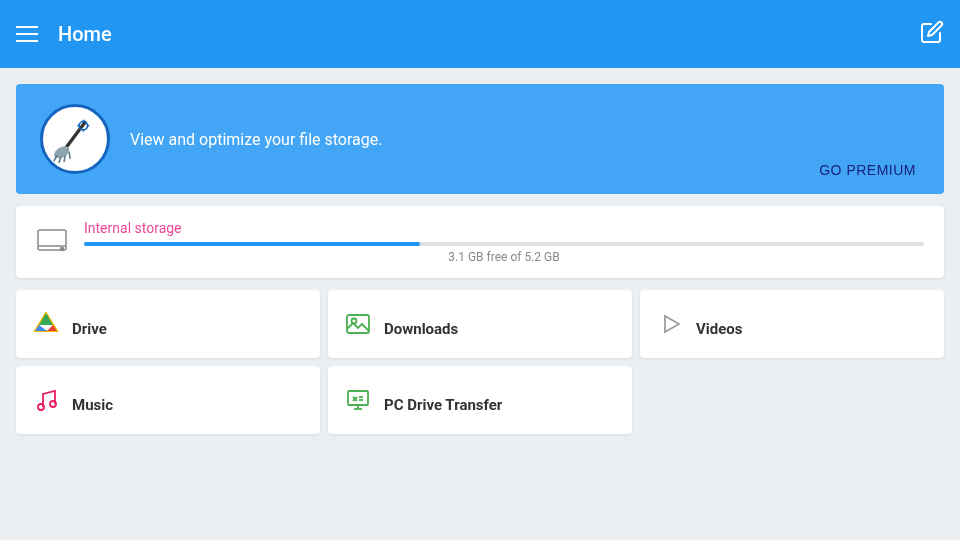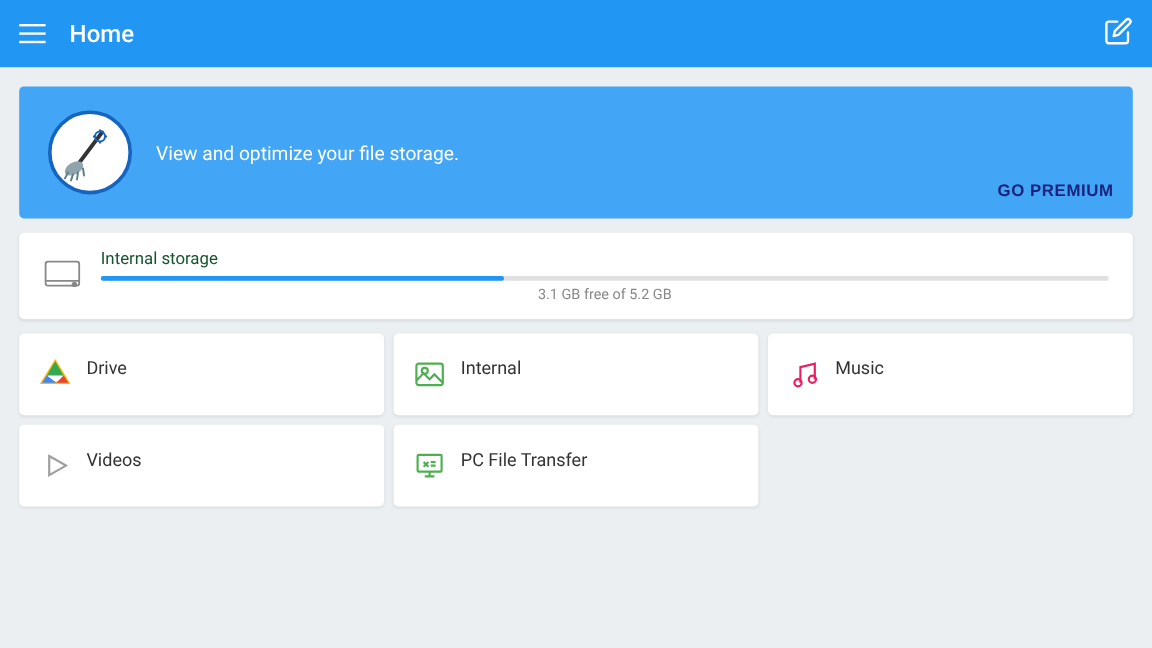--- a/index.html
+++ b/index.html
@@ -7,21 +7,21 @@
       width: 960px;
       height: 540px;
       background: #eceff1;
       font-family: 'Roboto', Arial, sans-serif;
       overflow: hidden;
     }
 
     
     .header {
       background: #2196F3;
-      height: 56px;
+      height: 68px;
       display: flex;
       align-items: center;
       padding: 0 16px;
       justify-content: space-between;
     }
     .header-left {
       display: flex;
       align-items: center;
       gap: 20px;
     }
@@ -86,23 +86,23 @@
     }
     .banner-text {
       color: white;
       font-size: 16px;
       font-weight: 400;
       flex: 1;
     }
     .go-premium-btn {
       position: absolute;
       bottom: 16px;
-      right: 16px;
+      right: 28px;
       color: #1a237e;
-      font-weight: 700;
+      font-weight: 400;
       font-size: 14px;
       letter-spacing: 0.5px;
       cursor: pointer;
       background: none;
       border: none;
     }
 
     
     .storage-card {
       background: white;
@@ -115,21 +115,21 @@
     }
     .storage-icon {
       color: #777;
       flex-shrink: 0;
     }
     .storage-info {
       flex: 1;
     }
     .storage-label {
       font-size: 14px;
-      color: #14532d;
+      color: #ec4899;
       margin-bottom: 6px;
     }
     .storage-bar-bg {
       background: #e0e0e0;
       height: 4px;
       border-radius: 2px;
       width: 100%;
     }
     .storage-bar-fill {
       background: #2196F3;
@@ -148,25 +148,26 @@
     .grid {
       display: grid;
       grid-template-columns: repeat(3, 1fr);
       gap: 8px;
     }
     .grid-item {
       background: white;
       border-radius: 4px;
       padding: 20px 16px;
       display: flex;
-      align-items: flex-start;
+      align-items: flex-end;
       gap: 12px;
       cursor: pointer;
       box-shadow: 0 1px 3px rgba(0,0,0,0.08);
       transition: background 0.15s;
+      font-weight: bold;
     }
     .grid-label {
       font-size: 15px;
       color: #333;
     }
     .icon-box {
       width: 28px;
       height: 28px;
       display: flex;
       align-items: center;
@@ -260,54 +261,54 @@
     </div>
 
     <div class="grid-item">
       <div class="icon-box pictures-icon">
         <svg width="26" height="26" viewBox="0 0 26 26" fill="none" stroke="#4CAF50" stroke-width="1.8">
           <rect x="2" y="4" width="22" height="18" rx="2"></rect>
           <circle cx="9" cy="10" r="2.5"></circle>
           <polyline points="2,18 8,12 13,17 17,13 24,20"></polyline>
         </svg>
       </div>
-      <span class="grid-label">Internal</span>
+      <span class="grid-label">Downloads</span>
+    </div>
+
+    <div class="grid-item">
+      <div class="icon-box videos-icon">
+        <svg width="26" height="26" viewBox="0 0 26 26" fill="none" stroke="#9E9E9E" stroke-width="1.8">
+          <polygon points="8,5 22,13 8,21" stroke="#9E9E9E" fill="none"></polygon>
+        </svg>
+      </div>
+      <span class="grid-label">Videos</span>
     </div>
 
     <div class="grid-item">
       <div class="icon-box music-icon">
         <svg width="26" height="26" viewBox="0 0 26 26" fill="none" stroke="#E91E63" stroke-width="1.8">
           <path d="M10 20V7l12-3v13"></path>
           <circle cx="8" cy="20" r="3"></circle>
           <circle cx="20" cy="17" r="3"></circle>
         </svg>
       </div>
       <span class="grid-label">Music</span>
-    </div>
-
-    <div class="grid-item">
-      <div class="icon-box videos-icon">
-        <svg width="26" height="26" viewBox="0 0 26 26" fill="none" stroke="#9E9E9E" stroke-width="1.8">
-          <polygon points="8,5 22,13 8,21" stroke="#9E9E9E" fill="none"></polygon>
-        </svg>
-      </div>
-      <span class="grid-label">Videos</span>
     </div>
 
 
 
     <div class="grid-item">
       <div class="icon-box pctransfer-icon">
         <svg width="26" height="26" viewBox="0 0 26 26" fill="none" stroke="#4CAF50" stroke-width="1.8">
           <rect x="3" y="4" width="20" height="14" rx="1"></rect>
           <line x1="9" y1="22" x2="17" y2="22"></line>
           <line x1="13" y1="18" x2="13" y2="22"></line>
           <line x1="8" y1="10" x2="12" y2="14" stroke="#4CAF50"></line>
           <line x1="8" y1="14" x2="12" y2="10" stroke="#4CAF50"></line>
           <line x1="14" y1="10" x2="18" y2="10" stroke="#4CAF50"></line>
           <line x1="14" y1="13" x2="18" y2="13" stroke="#4CAF50"></line>
         </svg>
       </div>
-      <span class="grid-label">PC File Transfer</span>
+      <span class="grid-label">PC Drive Transfer</span>
     </div>
 
   </div>
 </div>
 
 </body></html>

